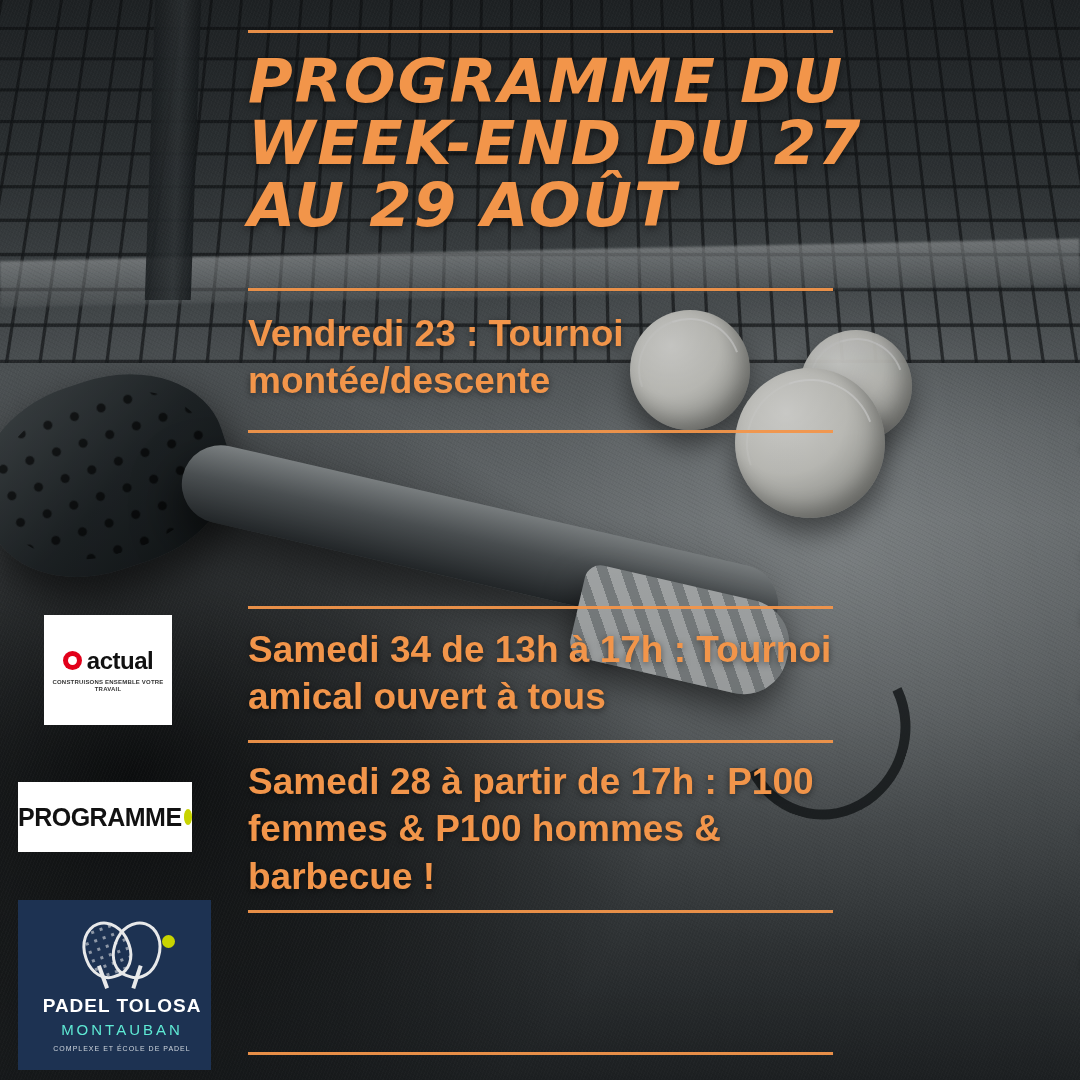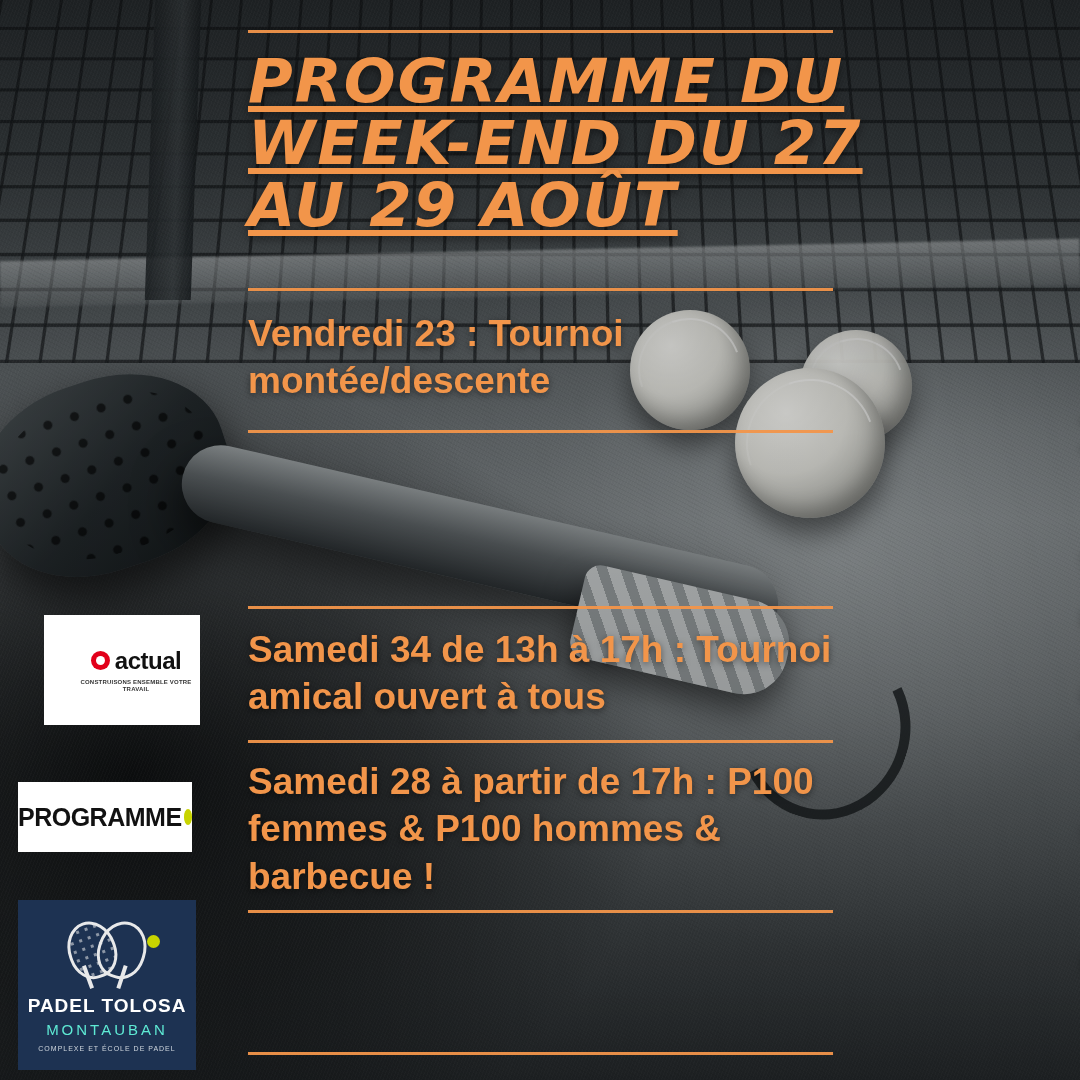--- a/index.html
+++ b/index.html
@@ -149,21 +149,20 @@
     width: 620px;
     color: #f2954a;
     font-family: "DejaVu Sans", sans-serif;
     font-weight: bold;
     font-style: italic;
     font-size: 61px;
     line-height: 1.02;
     letter-spacing: 2px;
     text-transform: uppercase;
     text-shadow: 0 3px 8px rgba(0,0,0,.45);
-    text-decoration: underline;
   }
 
   .rule {
     position: absolute;
     left: 248px;
     width: 585px;
     height: 3px;
     background: #f2954a;
     opacity: .95;
   }
@@ -197,21 +196,20 @@
   }
 
   
   .logo-actual {
     position: absolute;
     left: 44px; top: 615px;
     width: 128px; height: 110px;
     background: #ffffff;
     display: flex; align-items: center; justify-content: center;
     flex-direction: column;
-    padding-left: 28px;
   }
   .actual-row { display: flex; align-items: center; gap: 5px; }
   .actual-mark {
     width: 19px; height: 19px; border-radius: 50%;
     background: #e2001a; position: relative;
   }
   .actual-mark::after {
     content: "";
     position: absolute; left: 50%; top: 50%;
     width: 9px; height: 9px; margin: -4.5px 0 0 -4.5px;
@@ -236,20 +234,21 @@
     background: #c8d400; margin-left: 2px; vertical-align: -1px;
   }
 
   .logo-padel {
     position: absolute;
     left: 18px; top: 900px;
     width: 178px; height: 170px;
     background: #1d3252;
     display: flex; flex-direction: column; align-items: center; justify-content: center;
     gap: 4px;
+    padding-left: 15px;
   }
   .padel-art { position: relative; width: 110px; height: 72px; }
   .padel-racket-a, .padel-racket-b {
     position: absolute; top: 2px;
     width: 42px; height: 52px; border: 3px solid #e8e9ea; border-radius: 50% 50% 45% 45%;
   }
   .padel-racket-a { left: 16px; transform: rotate(-20deg); background:
       radial-gradient(circle, rgba(232,233,234,.55) 0 1.5px, rgba(0,0,0,0) 2px) 0 0/9px 9px; }
   .padel-racket-b { left: 46px; transform: rotate(18deg); }
   .padel-handle-a, .padel-handle-b {

